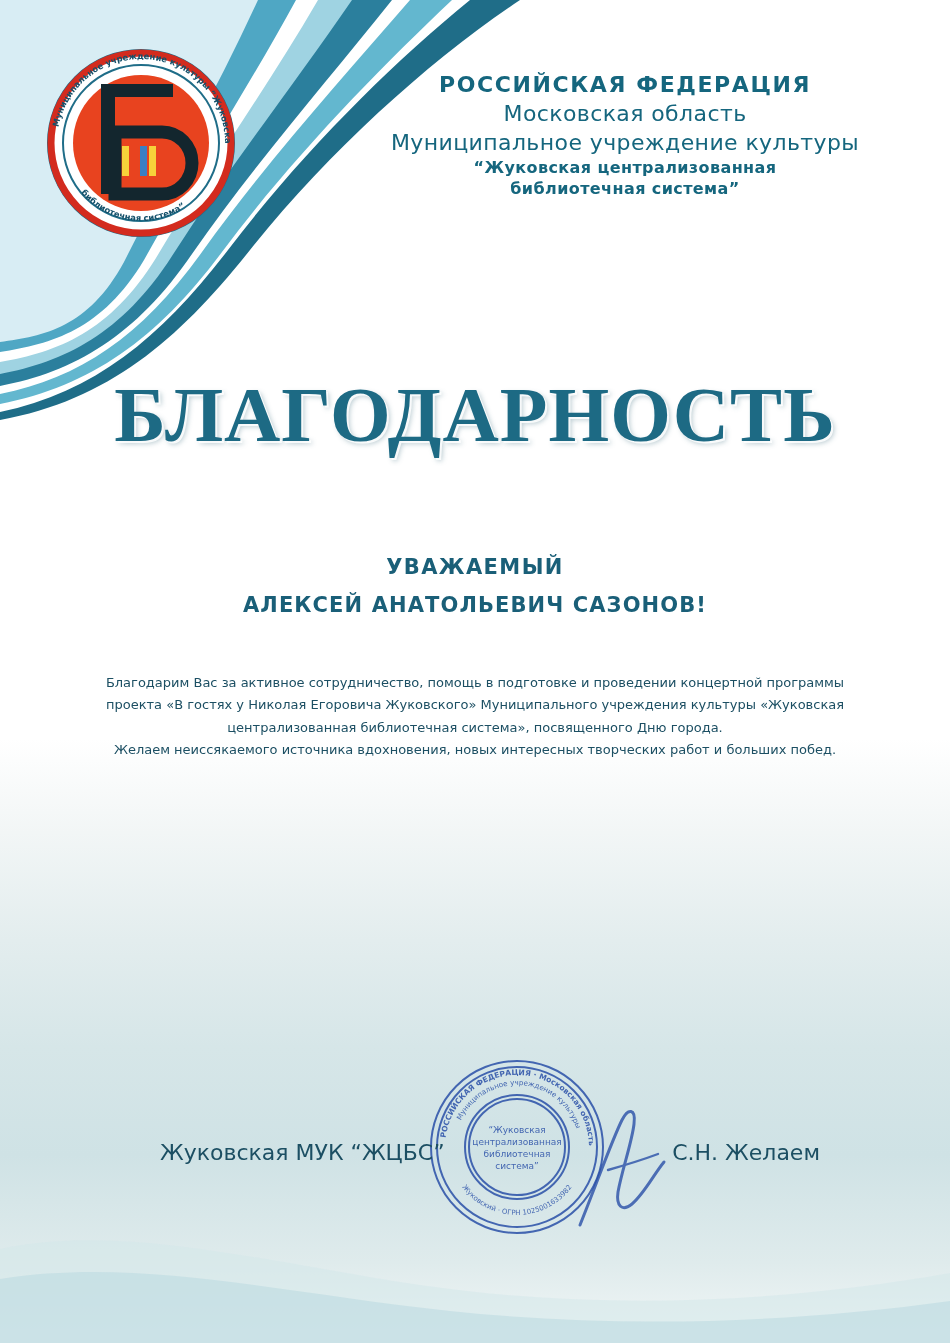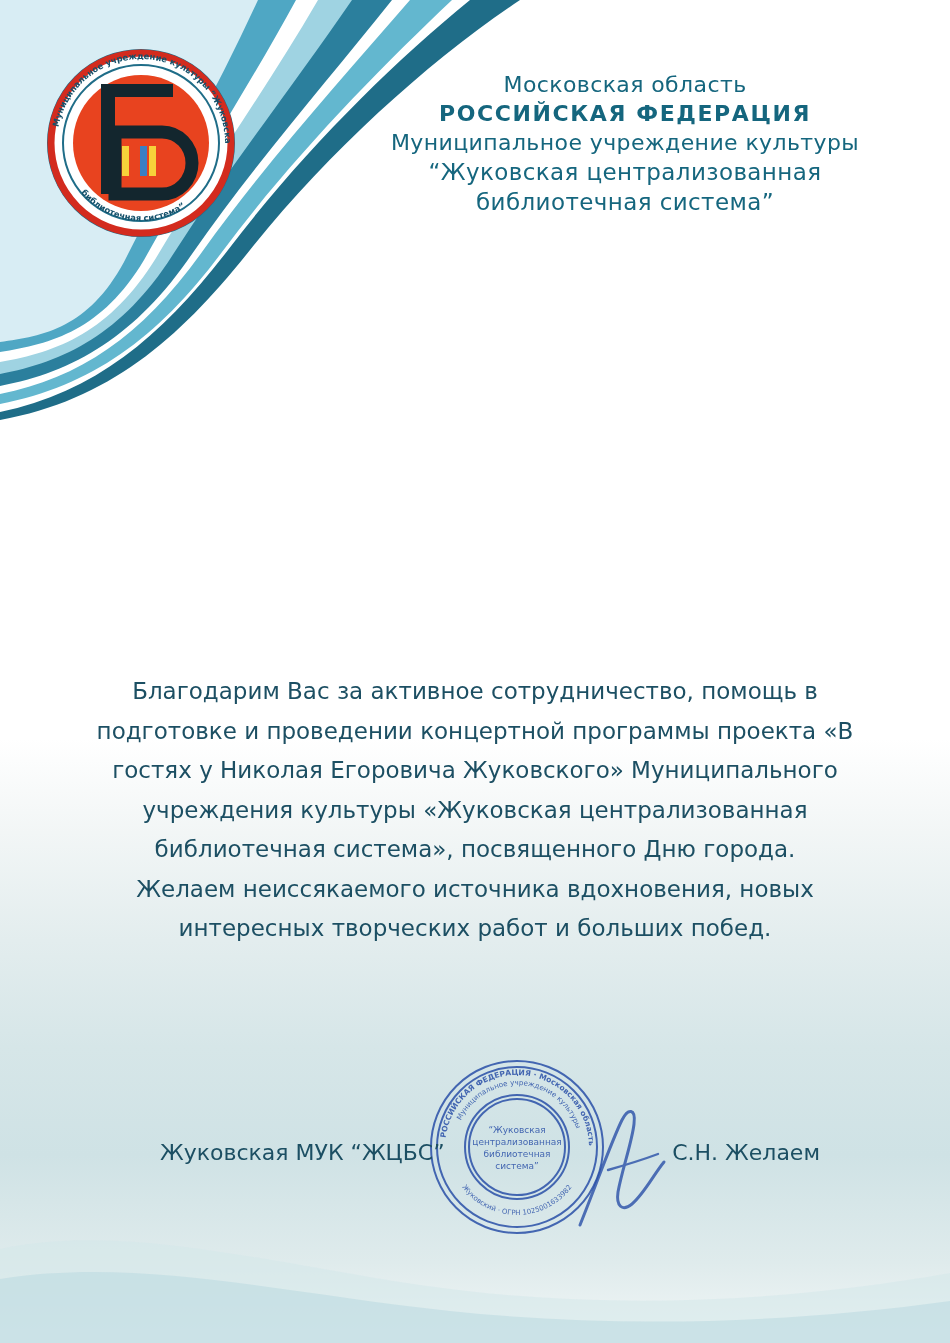--- a/index.html
+++ b/index.html
@@ -65,22 +65,22 @@
     letter-spacing: 0.4px;
   }
   .hl-1 {
     font-size: 22px;
     font-weight: 700;
     letter-spacing: 1.6px;
   }
   .hl-2 { font-size: 22px; font-weight: 400; }
   .hl-3 { font-size: 22px; font-weight: 400; }
   .hl-4, .hl-5 {
-    font-size: 23px;
-    font-weight: 400;
+    font-size: 16px;
+    font-weight: 700;
   }
 
   
   .title {
     position: absolute;
     left: 0; top: 370px;
     width: 950px;
     text-align: center;
     font-family: "Liberation Serif", serif;
     font-weight: 700;
@@ -113,21 +113,21 @@
 
   
   .body-text {
     position: absolute;
     left: 95px;
     top: 672px;
     width: 760px;
     text-align: center;
     color: #1c4f63;
     font-family: "DejaVu Sans", sans-serif;
-    font-size: 23px;
+    font-size: 13px;
     line-height: 1.72;
   }
   .body-text p { margin: 0; }
   .body-text p + p { }
 
   
   .sign-row {
     position: absolute;
     left: 0; top: 1140px;
     width: 950px;
@@ -205,28 +205,33 @@
       <rect x="55" y="36" width="14" height="110" fill="#13262e"></rect>
       <path d="M69,84 L116,84 A30,31 0 0 1 116,146 L69,146 Z" fill="none" stroke="#13262e" stroke-width="13"></path>
       <rect x="76" y="98" width="7" height="30" fill="#f7d23a"></rect>
       <rect x="85" y="98" width="7" height="30" fill="#e8431f"></rect>
       <rect x="94" y="98" width="7" height="30" fill="#3b7fc4"></rect>
       <rect x="103" y="98" width="7" height="30" fill="#f7d23a"></rect>
     </g>
   </svg>
 
   <div class="header-block">
+    <div class="header-line hl-1">РОССИЙСКАЯ ФЕДЕРАЦИЯ</div>
     <div class="header-line hl-2">Московская область</div>
-    <div class="header-line hl-1">РОССИЙСКАЯ ФЕДЕРАЦИЯ</div>
     <div class="header-line hl-3">Муниципальное учреждение культуры</div>
     <div class="header-line hl-4">“Жуковская централизованная</div>
     <div class="header-line hl-5">библиотечная система”</div>
   </div>
 
-
+  <div class="title">БЛАГОДАРНОСТЬ</div>
+
+  <div class="addressee">
+    <div class="line1">УВАЖАЕМЫЙ</div>
+    <div class="line2">АЛЕКСЕЙ АНАТОЛЬЕВИЧ САЗОНОВ!</div>
+  </div>
 
   <div class="body-text">
     <p>Благодарим Вас за активное сотрудничество, помощь в подготовке и проведении концертной программы проекта «В гостях у Николая Егоровича Жуковского» Муниципального учреждения культуры «Жуковская централизованная библиотечная система», посвященного Дню города.</p>
     <p>Желаем неиссякаемого источника вдохновения, новых интересных творческих работ и больших побед.</p>
   </div>
 
   <svg class="stamp" viewBox="0 0 185 185">
     <g fill="none" stroke="#2a50a8" stroke-width="2">
       <circle cx="92" cy="92" r="86"></circle>
       <circle cx="92" cy="92" r="80"></circle>

